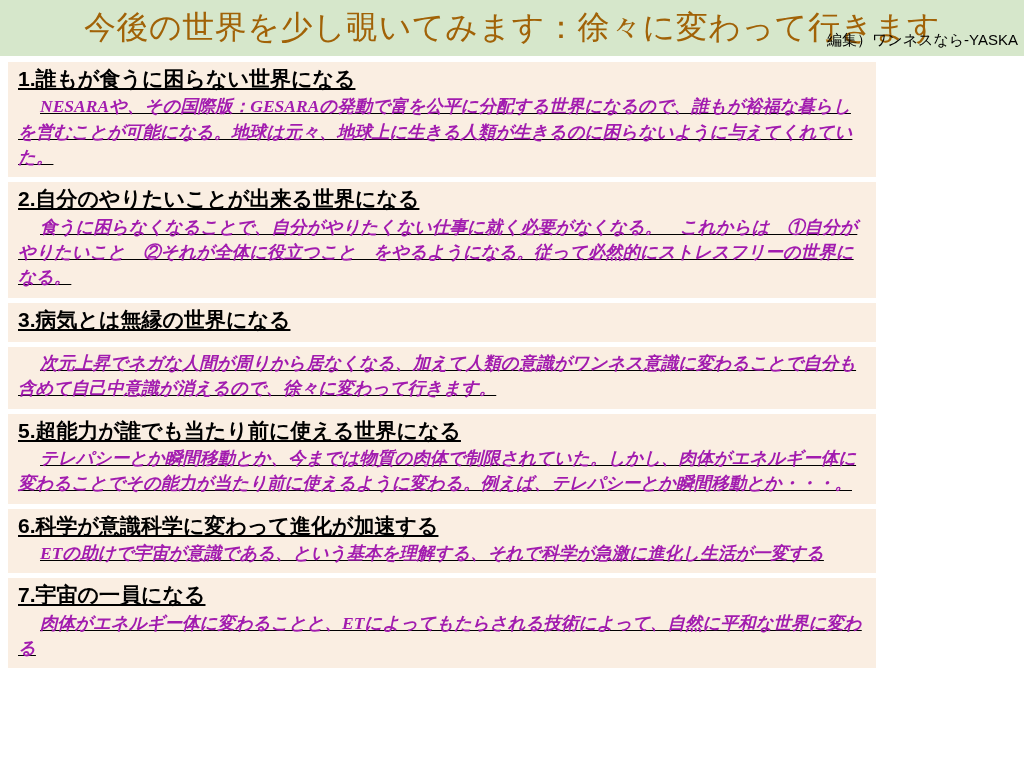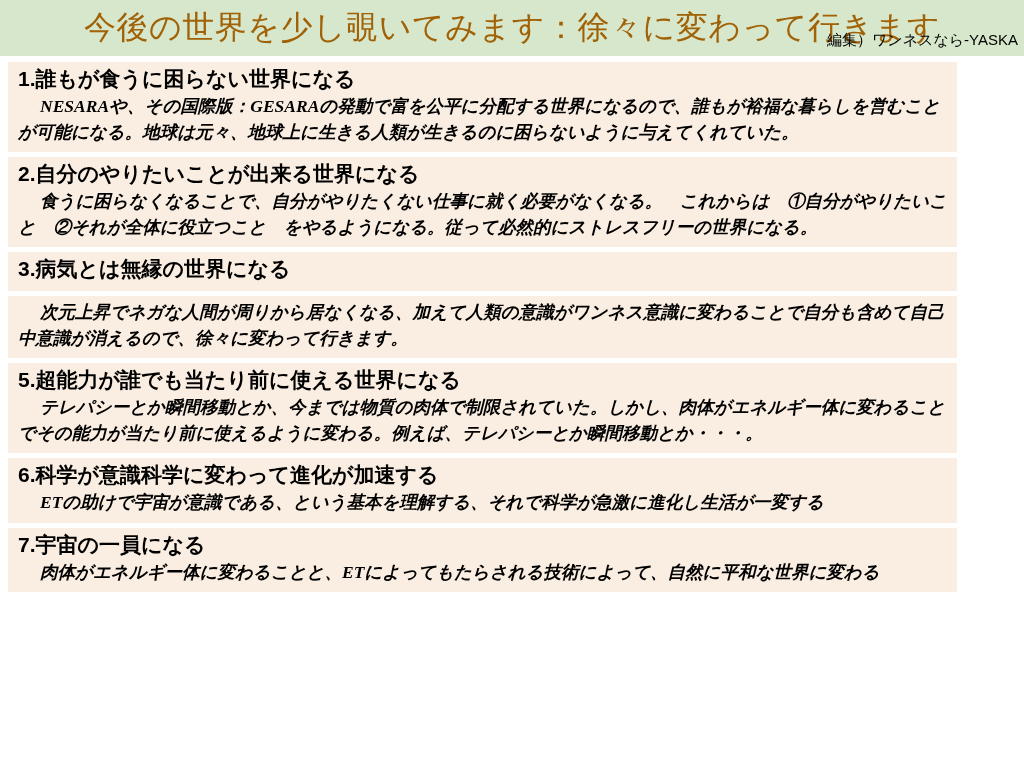--- a/index.html
+++ b/index.html
@@ -44,42 +44,43 @@
     right: 6px;
     bottom: 6px;
     font-size: 15px;
     color: #000000;
     white-space: nowrap;
   }
   .body-area {
     position: absolute;
     left: 8px;
     top: 62px;
-    width: 949px;
+    width: 868px;
     height: 680px;
+    text-decoration: underline;
   }
   .item {
     background: #faeee2;
     margin-bottom: 5px;
     padding: 4px 10px 7px 10px;
     box-sizing: border-box;
   }
   .item-title {
     font-size: 21px;
     font-weight: bold;
     color: #000000;
     line-height: 1.25;
     margin: 0 0 2px 0;
   }
   .item-body {
     font-family: "Liberation Serif", serif;
     font-style: italic;
     font-size: 17.5px;
     font-weight: bold;
-    color: #000000;
+    color: #a21caf;
     line-height: 1.45;
     margin: 0;
     text-indent: 22px;
   }
 </style>
 </head>
 <body>
 
 <div class="slide">
 

